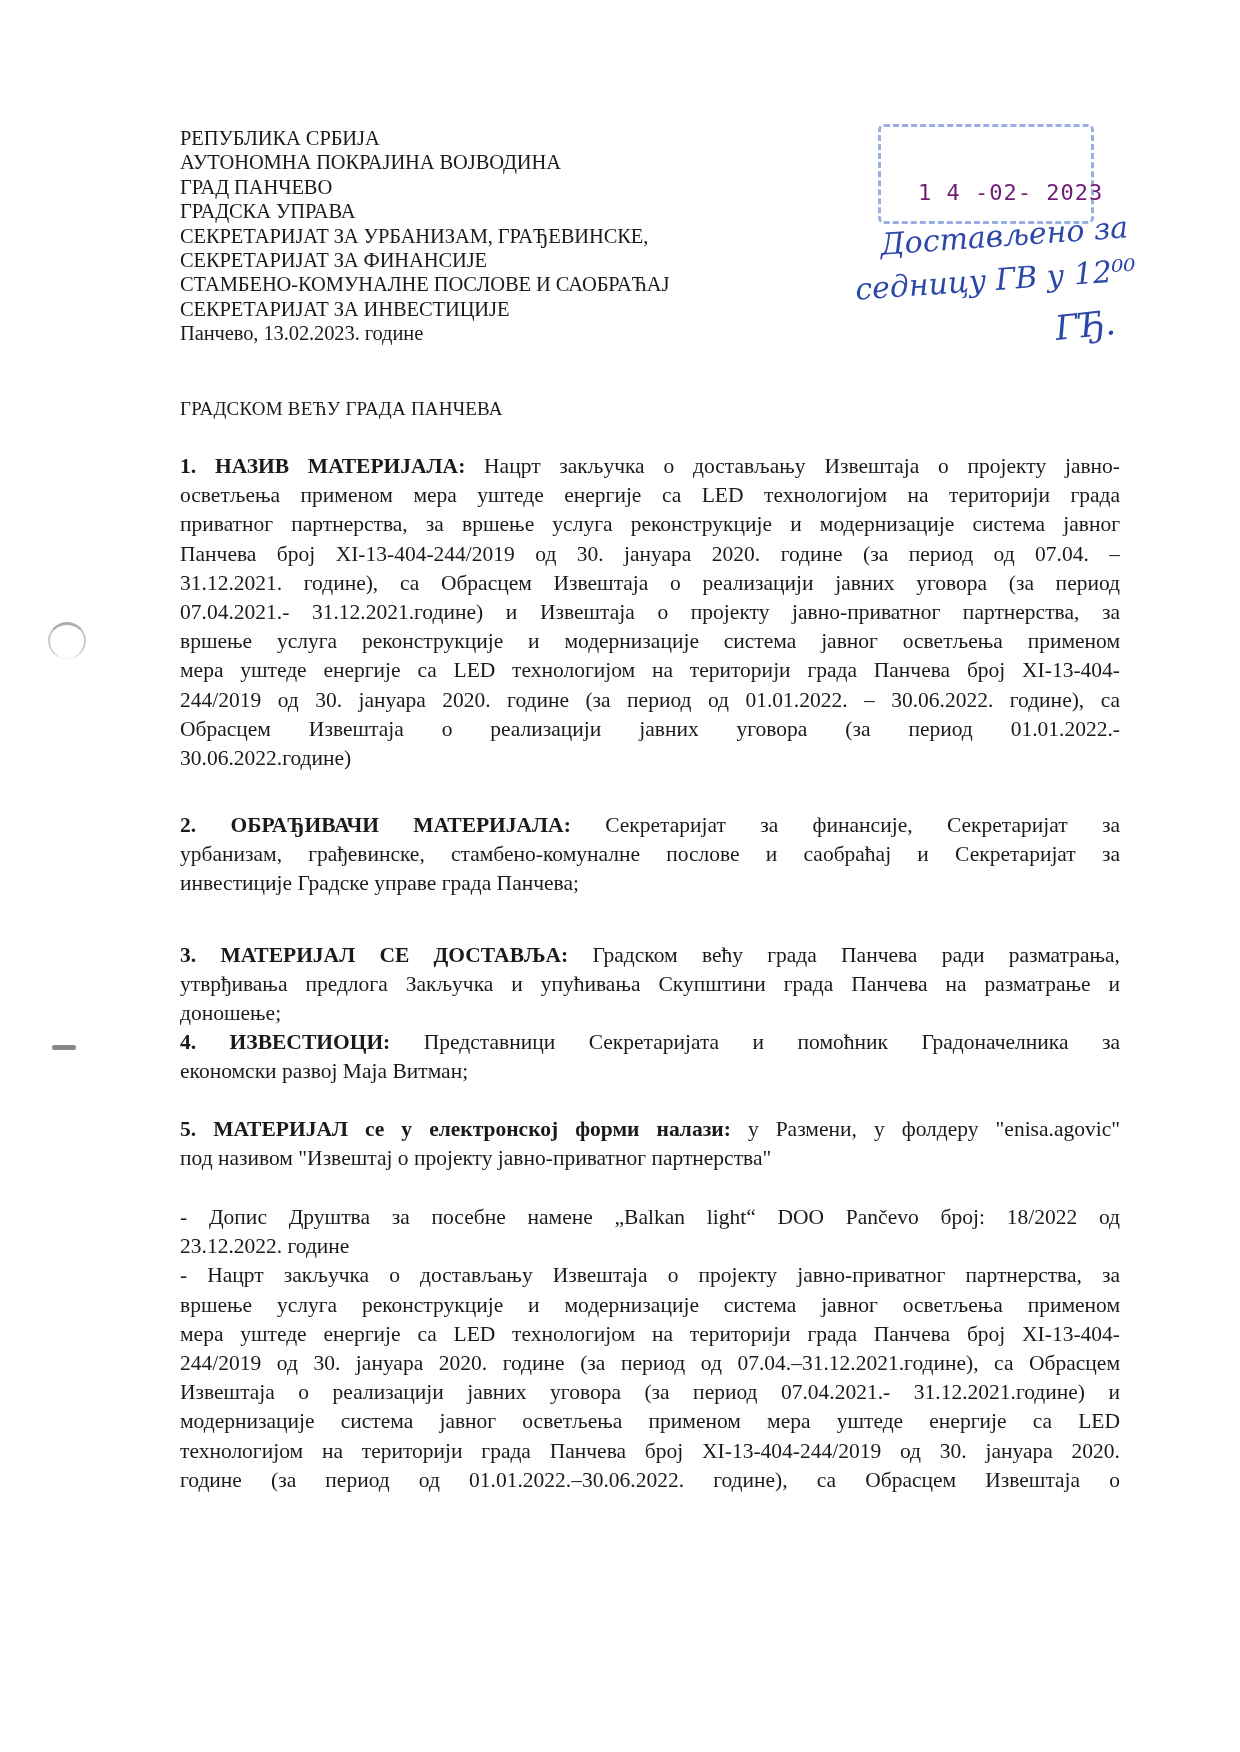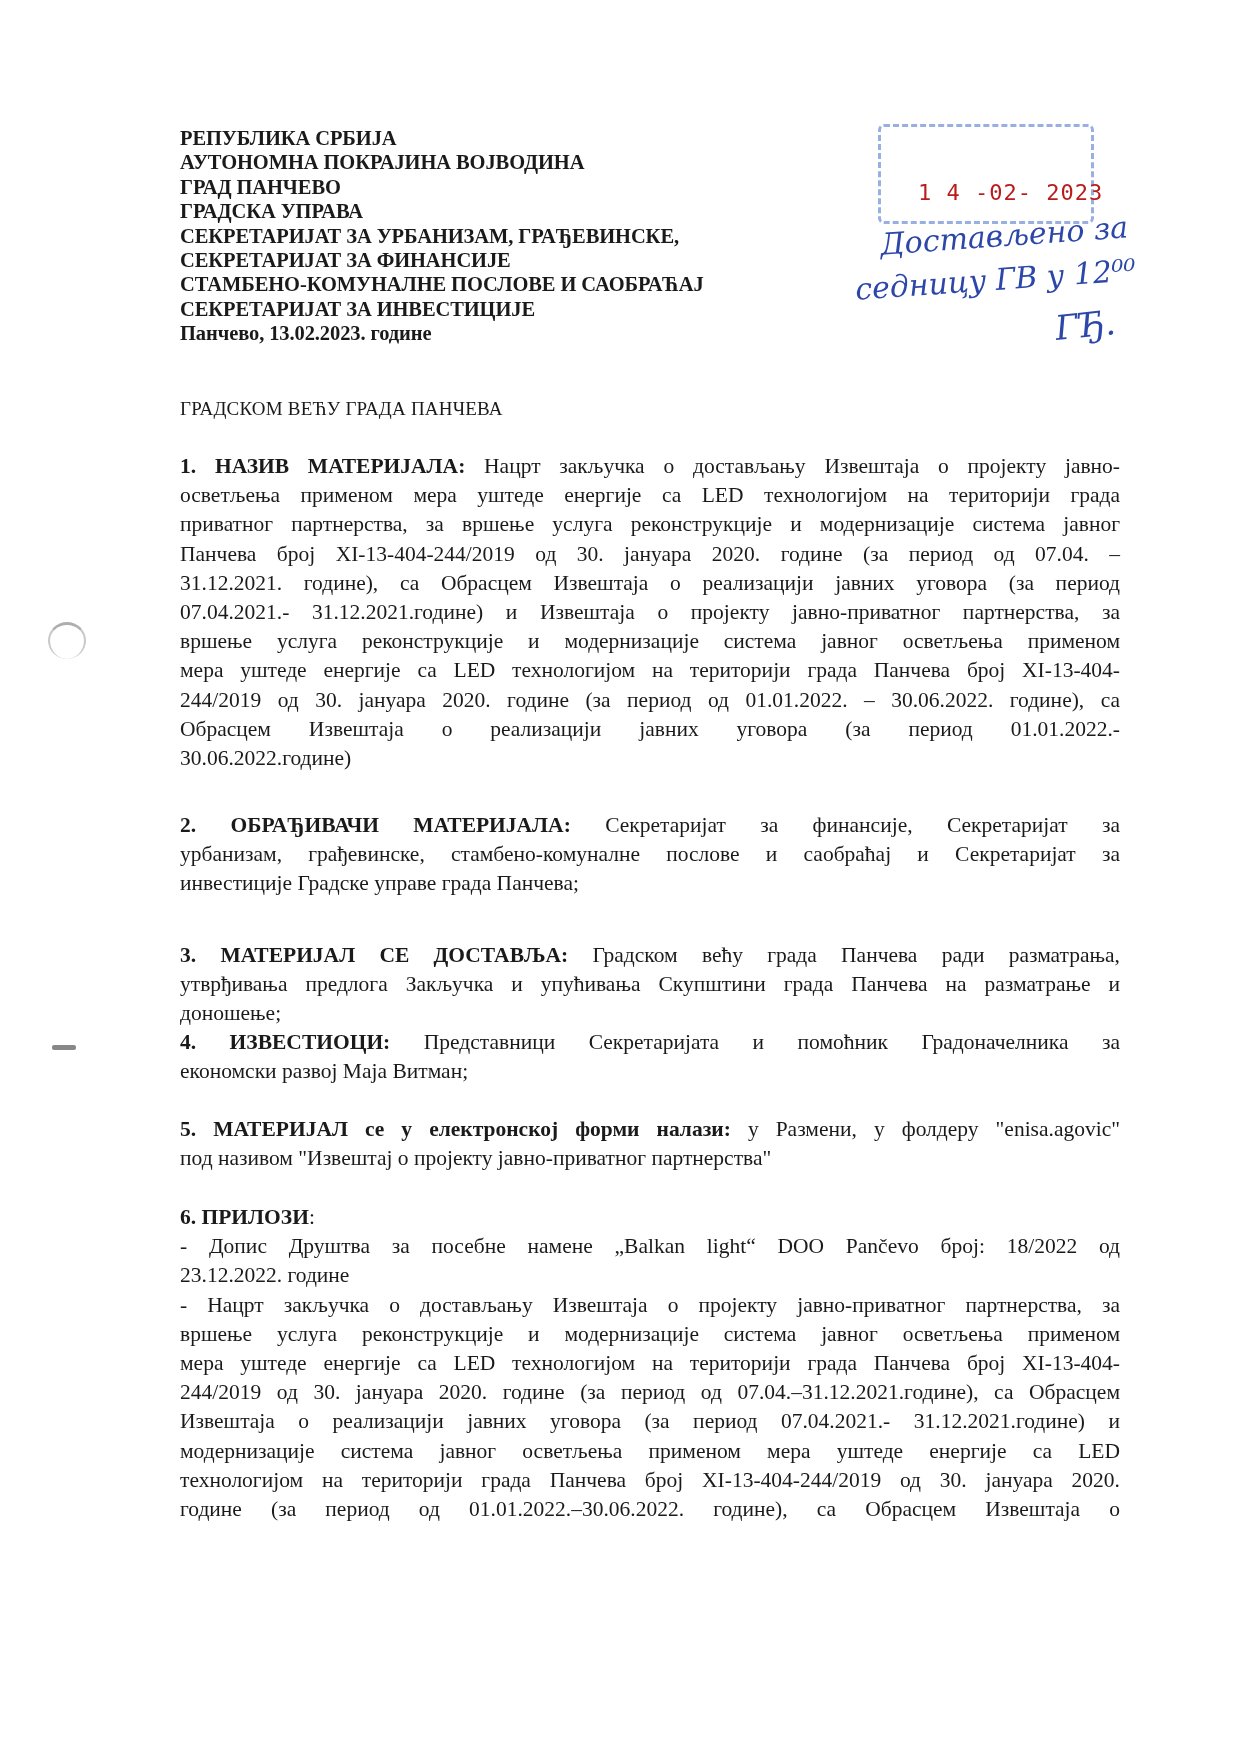--- a/index.html
+++ b/index.html
@@ -1,40 +1,40 @@
 <!DOCTYPE html>
 <html><head>
 <meta charset="utf-8">
 <style>
   html, body { margin: 0; padding: 0; }
   body {
     width: 1240px; height: 1752px; background: #ffffff; position: relative; overflow: hidden;
     font-family: "Liberation Serif", "DejaVu Serif", serif; color: #1a1a1a;
   }
   .page { position: absolute; left: 0; top: 0; width: 1240px; height: 1752px; }
-  .header { position: absolute; left: 180px; top: 126px; font-weight: bold; font-size: 20.5px; line-height: 24.4px; letter-spacing: -0.1px; }
+  .header { position: absolute; left: 180px; top: 126px; font-weight: normal; font-size: 20.5px; line-height: 24.4px; letter-spacing: -0.1px; }
   .header div { white-space: nowrap; }
   .addressee { position: absolute; left: 180px; top: 398px; font-size: 19px; font-weight: normal; letter-spacing: 0.2px; }
   .body { position: absolute; left: 180px; width: 940px; font-size: 21.5px; line-height: 29.2px; }
   .line { display: block; text-align: justify; text-align-last: justify; white-space: nowrap; height: 29.2px; overflow: visible; }
   .line.last { text-align-last: left; }
   .b { font-weight: bold; }
   .sec1 { top: 452px; }
   .sec2 { top: 811px; }
   .sec3 { top: 941px; }
   .sec4 { top: 1028px; }
   .sec5 { top: 1115px; }
   .sec6 { top: 1203px; }
   .stamp {
     position: absolute; left: 878px; top: 124px; width: 210px; height: 94px;
     border: 3px dashed rgba(70,110,200,0.55); border-radius: 6px;
   }
   .stamp-date {
     position: absolute; left: 918px; top: 180px; font-family: "DejaVu Sans Mono", monospace;
-    font-size: 22px; color: #b91c1c; letter-spacing: 1px;
+    font-size: 22px; color: #701a75; letter-spacing: 1px;
   }
   .handwriting {
     position: absolute; font-family: "DejaVu Serif", serif; font-style: italic; color: #2c47a8; font-size: 30px;
     white-space: nowrap;
   }
   .hw1 { left: 880px; top: 218px; transform: rotate(-4deg); }
   .hw2 { left: 855px; top: 262px; transform: rotate(-4deg); }
   .hw3 { left: 1055px; top: 305px; font-size: 34px; transform: rotate(-6deg); }
   .punch {
     position: absolute; left: 48px; top: 622px; width: 34px; height: 34px; border-radius: 50%;
@@ -101,21 +101,20 @@
     <span class="line"><span class="b">4. ИЗВЕСТИОЦИ:</span><span>  Представници  Секретаријата и помоћник Градоначелника за</span></span>
     <span class="line last">економски развој Маја Витман;</span>
   </div>
 
   <div class="body sec5">
     <span class="line"><span class="b">5. МАТЕРИЈАЛ се у електронској форми налази:</span><span> у Размени, у фолдеру "enisa.agovic"</span></span>
     <span class="line last">под називом "Извештај о пројекту јавно-приватног партнерства"</span>
   </div>
 
   <div class="body sec6">
-    <span class="line last"><span class="b">6. ПРИЛОЗИ</span><span>:</span></span>
     <span class="line">- Допис Друштва за посебне намене „Balkan light“ DOO Pančevo број: 18/2022 од</span>
     <span class="line last">23.12.2022. године</span>
     <span class="line">- Нацрт закључка о достављању Извештаја о пројекту јавно-приватног партнерства, за</span>
     <span class="line">вршење услуга реконструкције и модернизације система јавног осветљења применом</span>
     <span class="line">мера уштеде енергије са LED технологијом на територији града Панчева број XI-13-404-</span>
     <span class="line">244/2019 од 30. јануара 2020. године (за период од 07.04.–31.12.2021.године), са Обрасцем</span>
     <span class="line">Извештаја о реализацији јавних уговора (за период 07.04.2021.- 31.12.2021.године) и</span>
     <span class="line">модернизације система јавног осветљења применом мера уштеде енергије са LED</span>
     <span class="line">технологијом на територији града Панчева број XI-13-404-244/2019 од 30. јануара 2020.</span>
     <span class="line">године (за период од 01.01.2022.–30.06.2022. године), са Обрасцем Извештаја о</span>

